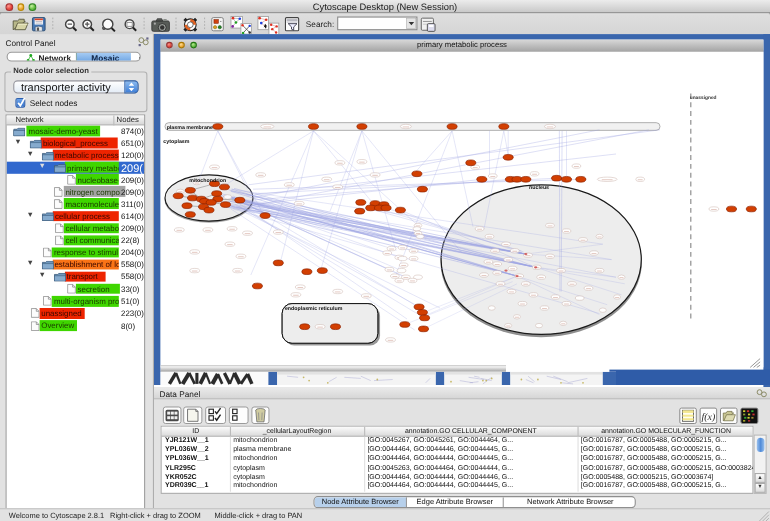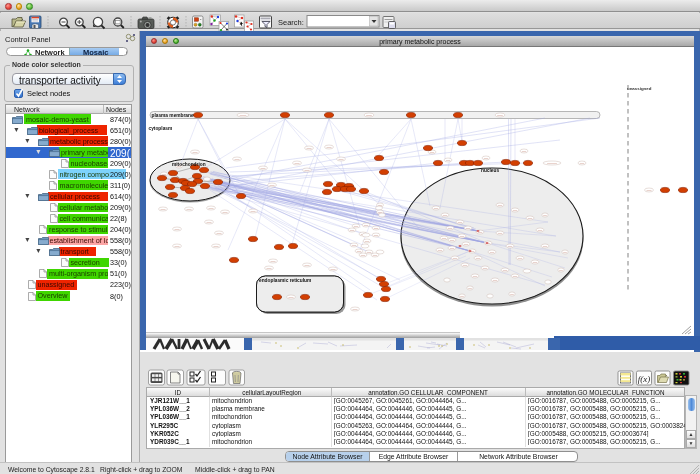--- a/index.html
+++ b/index.html
@@ -5,23 +5,24 @@
 html,body{width:700px;height:474px;overflow:hidden}
 body{font-family:"Liberation Sans",sans-serif;position:relative;background:#e2e2e2;font-size:7px;color:#222;box-shadow:inset 1px 0 0 #b0b0b0,inset -1px 0 0 #b0b0b0}
 .abs{position:absolute}
 </style></head>
 <body>
 
 <div class="abs" style="left:0;top:0;width:700px;height:12px;background:linear-gradient(#ececec,#c9c9c9);border-bottom:1px solid #8f8f8f">
   <div class="abs" style="left:5px;top:3px;width:6.5px;height:6.5px;border-radius:50%;background:radial-gradient(circle at 35% 30%,#ff9a93,#e8443a 60%,#b02c24);border:.5px solid #a33"></div>
   <div class="abs" style="left:15.5px;top:3px;width:6.5px;height:6.5px;border-radius:50%;background:radial-gradient(circle at 35% 30%,#ffe9a8,#f0a830 60%,#c07818);border:.5px solid #b80"></div>
   <div class="abs" style="left:26px;top:3px;width:6.5px;height:6.5px;border-radius:50%;background:radial-gradient(circle at 35% 30%,#c8f0a0,#64c040 60%,#3a8a20);border:.5px solid #382"></div>
+  <div class="abs" style="left:0;top:1px;width:700px;text-align:center;font-size:8.5px;color:#1a1a1a">Cytoscape Desktop (New Session)</div>
 </div>
 
-<div class="abs" style="left:0;top:13px;width:700px;height:16px;background:linear-gradient(#dedede,#cfcfcf);border-bottom:1px solid #979797" id="toolbar">
+<div class="abs" style="left:0;top:13px;width:700px;height:32px;background:linear-gradient(#dedede,#cfcfcf);border-bottom:1px solid #979797" id="toolbar">
 
   <svg class="abs" style="left:0;top:0" width="700" height="18" viewBox="0 0 700 18">
 
     <g transform="translate(12,3)">
       <path d="M0 11 L0 3 L4 3 L5.5 1.5 L10 1.5 L10 3.5 L11 3.5 Z" fill="#b8b88a" stroke="#55543a" stroke-width="0.8"></path>
       <path d="M1.5 11 L4 5 L13.5 5 L11 11 Z" fill="#d6d4a6" stroke="#55543a" stroke-width="0.8"></path>
       <path d="M4.2 6 L13 6" stroke="#eeecc8" stroke-width="1"></path>
     </g>
 
     <g transform="translate(29.5,3)">
@@ -204,21 +205,21 @@
         </div>
         <div class="abs" style="left:104px;top:12.2px;font-size:7.2px;color:#111">651(0)</div>
         <svg class="abs" style="left:21.0px;top:13.1px" width="11" height="8" viewBox="0 0 11 8">
           <path d="M0.5 7.5 L0.5 1.5 L3.5 1.5 L4.5 0.5 L10.5 0.5 L10.5 7.5 Z" fill="#6f97bd" stroke="#3a5a7a" stroke-width="0.7"></path>
           <rect x="0.5" y="2.8" width="10" height="4.7" fill="#86abce" stroke="#3a5a7a" stroke-width="0.5"></rect>
         </svg>
         <div class="abs" style="left:18.0px;top:23.4px;font-size:6.8px;color:#444">▼</div>
         <div class="abs" style="left:42.0px;top:22.7px;width:60.0px;height:9.8px;background:#ee2400;overflow:hidden">
           <span style="font-size:7.2px;color:#3a0800;white-space:nowrap;position:absolute;left:2px;top:0.6px">metabolic process</span>
         </div>
-        <div class="abs" style="left:104px;top:23.3px;font-size:7.2px;color:#111">280(0)</div>
+        <div class="abs" style="left:104px;top:23.3px;font-size:7.2px;color:#111">120(0)</div>
         <svg class="abs" style="left:32.0px;top:24.1px" width="11" height="8" viewBox="0 0 11 8">
           <path d="M0.5 7.5 L0.5 1.5 L3.5 1.5 L4.5 0.5 L10.5 0.5 L10.5 7.5 Z" fill="#6f97bd" stroke="#3a5a7a" stroke-width="0.7"></path>
           <rect x="0.5" y="2.8" width="10" height="4.7" fill="#86abce" stroke="#3a5a7a" stroke-width="0.5"></rect>
         </svg>
         <div class="abs" style="left:0;top:33.2px;width:125px;height:11.1px;background:#3168ce"></div>
         <div class="abs" style="left:29.0px;top:34.5px;font-size:6.8px;color:#ddd">▼</div>
         <div class="abs" style="left:53.0px;top:33.8px;width:49.0px;height:9.8px;background:#3fd600;overflow:hidden">
           <span style="font-size:7.2px;color:#1a3a00;white-space:nowrap;position:absolute;left:2px;top:0.6px">primary metabo</span>
         </div>
         <div class="abs" style="left:104px;top:34.4px;font-size:10px;color:#fff">209(...</div>
@@ -227,21 +228,21 @@
           <rect x="0.5" y="2.8" width="10" height="4.7" fill="#86abce" stroke="#3a5a7a" stroke-width="0.5"></rect>
         </svg>
         <div class="abs" style="left:62.5px;top:44.8px;width:39.5px;height:9.8px;background:#3fd600;overflow:hidden">
           <span style="font-size:7.2px;color:#1a3a00;white-space:nowrap;position:absolute;left:2px;top:0.6px">nucleobase-</span>
         </div>
         <div class="abs" style="left:104px;top:45.4px;font-size:7.2px;color:#111">209(0)</div>
         <svg class="abs" style="left:54.5px;top:45.4px" width="8" height="9" viewBox="0 0 8 9">
           <path d="M0.5 8.5 L0.5 0.5 L5 0.5 L7.5 3 L7.5 8.5 Z" fill="#fcfcfc" stroke="#888" stroke-width="0.7"></path>
           <path d="M5 0.5 L5 3 L7.5 3" fill="none" stroke="#888" stroke-width="0.7"></path>
         </svg>
-        <div class="abs" style="left:51.5px;top:55.9px;width:68px;height:9.8px;background:#7dd3fc;overflow:hidden">
+        <div class="abs" style="left:51.5px;top:55.9px;width:56px;height:9.8px;background:#a3a3a3;overflow:hidden">
           <span style="font-size:7.2px;color:#1a3a00;white-space:nowrap;position:absolute;left:2px;top:0.6px">nitrogen compo</span>
         </div>
         <div class="abs" style="left:104px;top:56.5px;font-size:7.2px;color:#111">209(0)</div>
         <svg class="abs" style="left:43.0px;top:56.5px" width="8" height="9" viewBox="0 0 8 9">
           <path d="M0.5 8.5 L0.5 0.5 L5 0.5 L7.5 3 L7.5 8.5 Z" fill="#fcfcfc" stroke="#888" stroke-width="0.7"></path>
           <path d="M5 0.5 L5 3 L7.5 3" fill="none" stroke="#888" stroke-width="0.7"></path>
         </svg>
         <div class="abs" style="left:51.5px;top:66.9px;width:50.5px;height:9.8px;background:#3fd600;overflow:hidden">
           <span style="font-size:7.2px;color:#1a3a00;white-space:nowrap;position:absolute;left:2px;top:0.6px">macromolecule</span>
         </div>
@@ -277,21 +278,21 @@
         </svg>
         <div class="abs" style="left:41.0px;top:111.1px;width:61.0px;height:9.8px;background:#3fd600;overflow:hidden">
           <span style="font-size:7.2px;color:#1a3a00;white-space:nowrap;position:absolute;left:2px;top:0.6px">response to stimul</span>
         </div>
         <div class="abs" style="left:104px;top:111.7px;font-size:7.2px;color:#111">204(0)</div>
         <svg class="abs" style="left:32.5px;top:111.7px" width="8" height="9" viewBox="0 0 8 9">
           <path d="M0.5 8.5 L0.5 0.5 L5 0.5 L7.5 3 L7.5 8.5 Z" fill="#fcfcfc" stroke="#888" stroke-width="0.7"></path>
           <path d="M5 0.5 L5 3 L7.5 3" fill="none" stroke="#888" stroke-width="0.7"></path>
         </svg>
         <div class="abs" style="left:18.0px;top:122.9px;font-size:6.8px;color:#444">▼</div>
-        <div class="abs" style="left:41.5px;top:122.2px;width:60.5px;height:9.8px;background:#fca5a5;overflow:hidden">
+        <div class="abs" style="left:41.5px;top:122.2px;width:60.5px;height:9.8px;background:#f97316;overflow:hidden">
           <span style="font-size:7.2px;color:#3a0800;white-space:nowrap;position:absolute;left:2px;top:0.6px">establishment of lo</span>
         </div>
         <div class="abs" style="left:104px;top:122.8px;font-size:7.2px;color:#111">558(0)</div>
         <svg class="abs" style="left:32.0px;top:123.6px" width="11" height="8" viewBox="0 0 11 8">
           <path d="M0.5 7.5 L0.5 1.5 L3.5 1.5 L4.5 0.5 L10.5 0.5 L10.5 7.5 Z" fill="#6f97bd" stroke="#3a5a7a" stroke-width="0.7"></path>
           <rect x="0.5" y="2.8" width="10" height="4.7" fill="#86abce" stroke="#3a5a7a" stroke-width="0.5"></rect>
         </svg>
         <div class="abs" style="left:29.0px;top:133.9px;font-size:6.8px;color:#444">▼</div>
         <div class="abs" style="left:52.5px;top:133.2px;width:37.6px;height:9.8px;background:#ee2400;overflow:hidden">
           <span style="font-size:7.2px;color:#3a0800;white-space:nowrap;position:absolute;left:2px;top:0.6px">transport</span>
@@ -785,20 +786,27 @@
     </div>
 
   <svg class="abs" style="left:540px;top:294px" width="12" height="10" viewBox="0 0 12 10">
     <line x1="2" y1="9" x2="11" y2="1" stroke="#888" stroke-width="0.8"></line>
     <line x1="5" y1="9" x2="11" y2="4" stroke="#888" stroke-width="0.8"></line>
     <line x1="8" y1="9" x2="11" y2="7" stroke="#888" stroke-width="0.8"></line>
   </svg>
 </div>
 
 <div class="abs" style="left:140px;top:352px;width:560px;height:110px;background:#e2e2e2" id="datapanel">
+  <div class="abs" style="left:0;top:0;width:560px;height:11px;background:linear-gradient(#ebebeb,#d6d6d6);border-bottom:1px solid #bbb">
+    <div class="abs" style="left:5px;top:1.5px;font-size:7.5px;color:#1a1a1a">Data Panel</div>
+    <svg class="abs" style="left:547px;top:1px" width="11" height="10" viewBox="0 0 11 10">
+      <circle cx="3.5" cy="3.5" r="2.2" fill="none" stroke="#8a8a66" stroke-width="0.9"></circle>
+      <circle cx="7.5" cy="5.5" r="2.2" fill="none" stroke="#8a8a66" stroke-width="0.9"></circle>
+    </svg>
+  </div>
 
   <svg class="abs" style="left:0;top:14px" width="560" height="22" viewBox="0 0 560 22">
     <g>
       <rect x="8.5" y="4" width="16" height="15" rx="2" fill="#fdfdfd" stroke="#999" stroke-width="0.9"></rect>
       <rect x="10.5" y="6.5" width="12" height="10.5" rx="1.5" fill="#4a4a4a"></rect>
       <rect x="12" y="8.2" width="2.7" height="2.7" fill="#f0f0f0"></rect>
         <rect x="15.3" y="8.2" width="2.7" height="2.7" fill="#f0f0f0"></rect>
         <rect x="18.6" y="8.2" width="2.7" height="2.7" fill="#f0f0f0"></rect>
       <rect x="12" y="12.4" width="2.7" height="2.7" fill="#f0f0f0"></rect>
         <rect x="15.3" y="12.4" width="2.7" height="2.7" fill="#f0f0f0"></rect>

